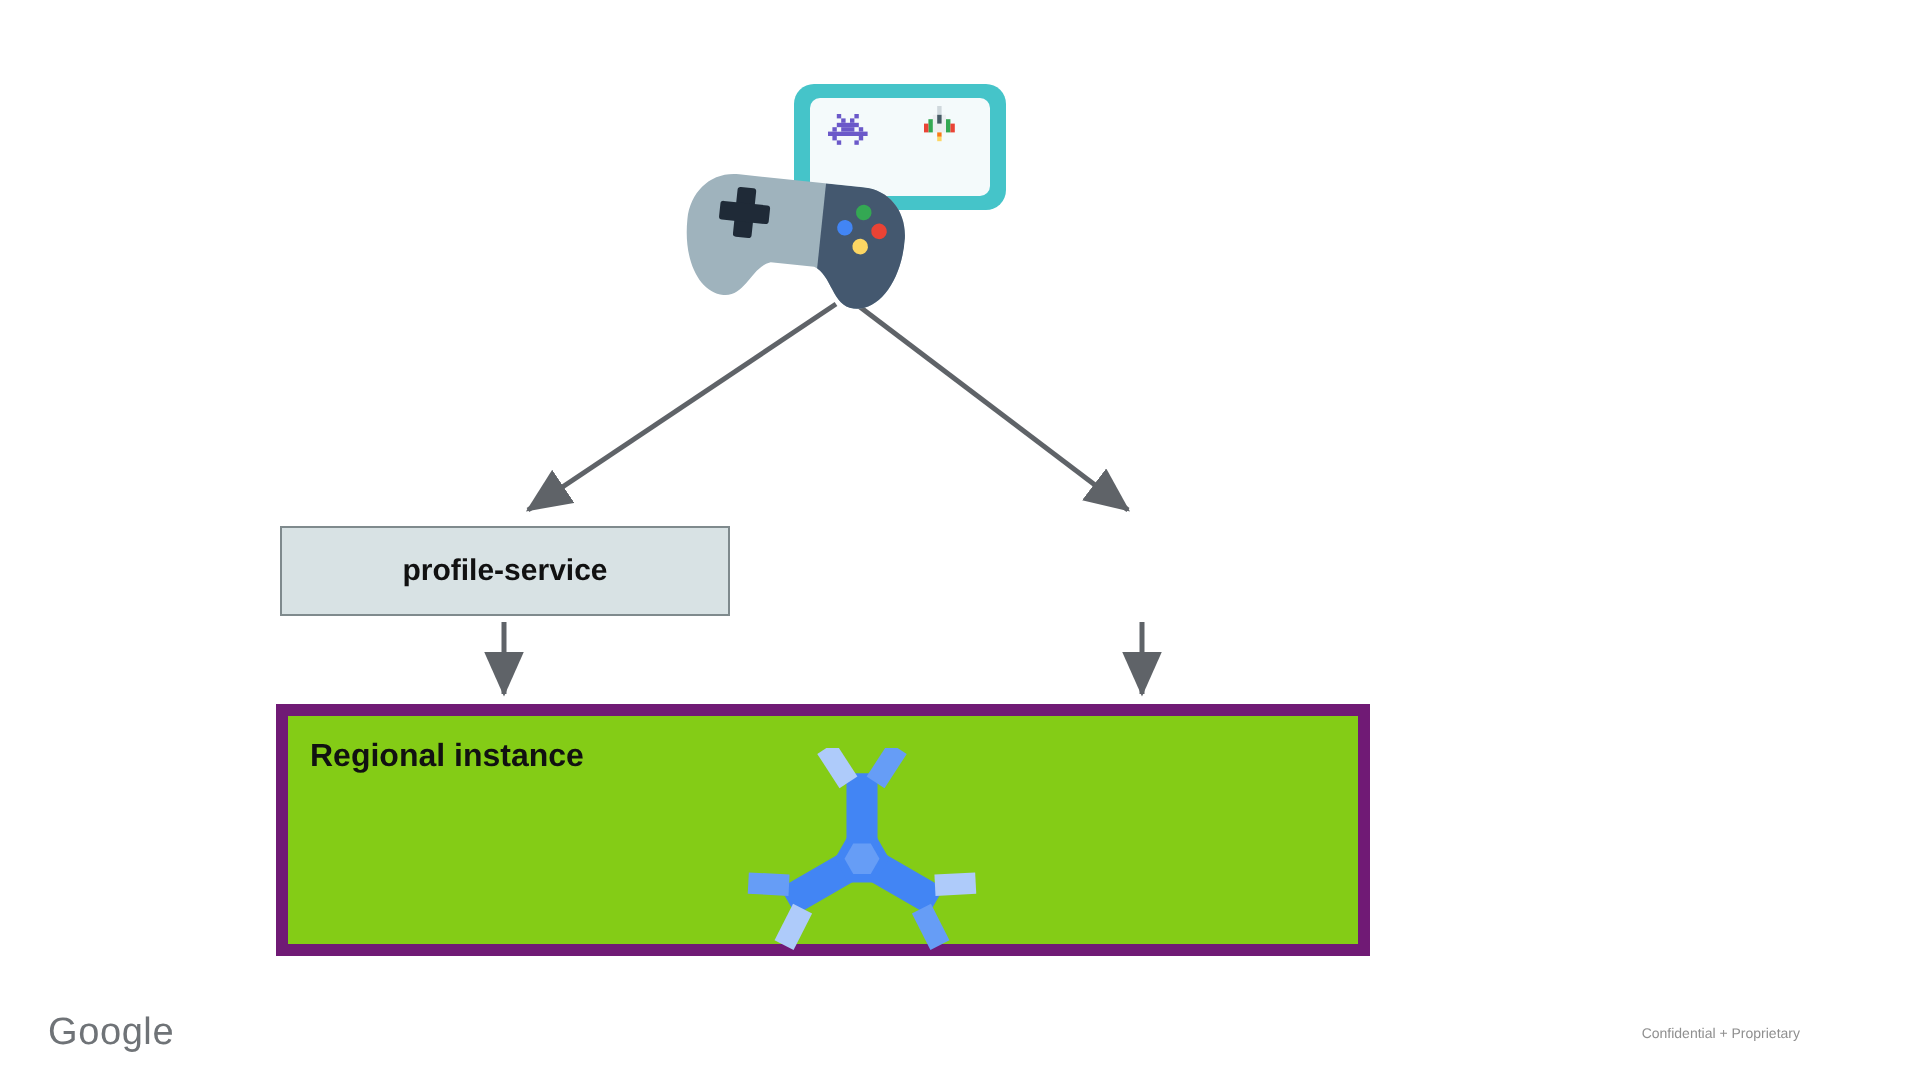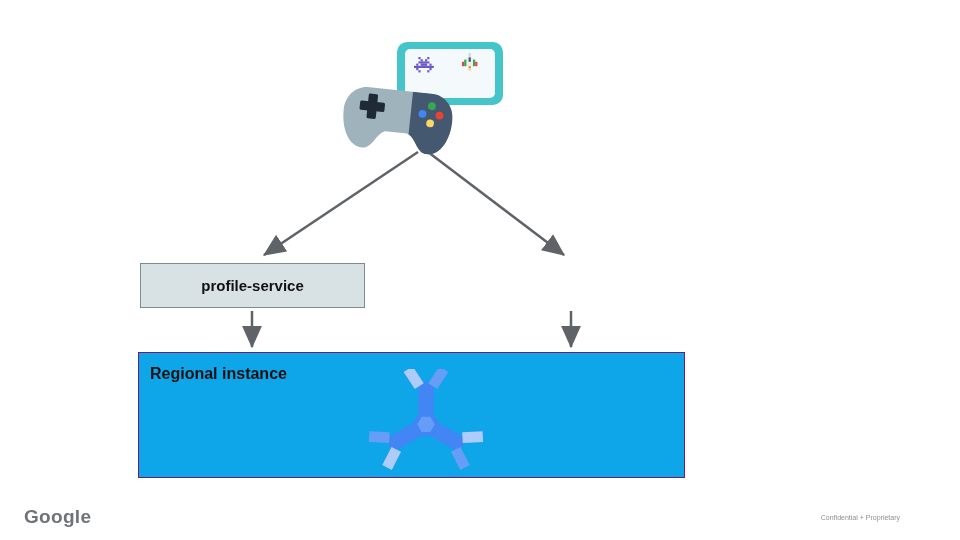--- a/index.html
+++ b/index.html
@@ -26,37 +26,37 @@
     font-size: 15px;
     font-weight: bold;
     color: #111111;
   }
   .regional-box {
     position: absolute;
     left: 138px;
     top: 352px;
     width: 547px;
     height: 126px;
-    background: #0ea5e9;
-    border: 1px solid #701a75;
+    background: #84cc16;
+    border: 6px solid #701a75;
   }
   .regional-label {
     position: absolute;
     left: 11px;
     top: 12px;
     font-size: 16px;
     font-weight: bold;
     color: #111111;
   }
   .google-logo {
     position: absolute;
     left: 24px;
     top: 506px;
     font-size: 19px;
-    font-weight: 700;
+    font-weight: 400;
     letter-spacing: 0.3px;
     color: #6f7377;
   }
   .confidential {
     position: absolute;
     right: 60px;
     top: 514px;
     font-size: 7px;
     color: #8f8f8f;
   }

